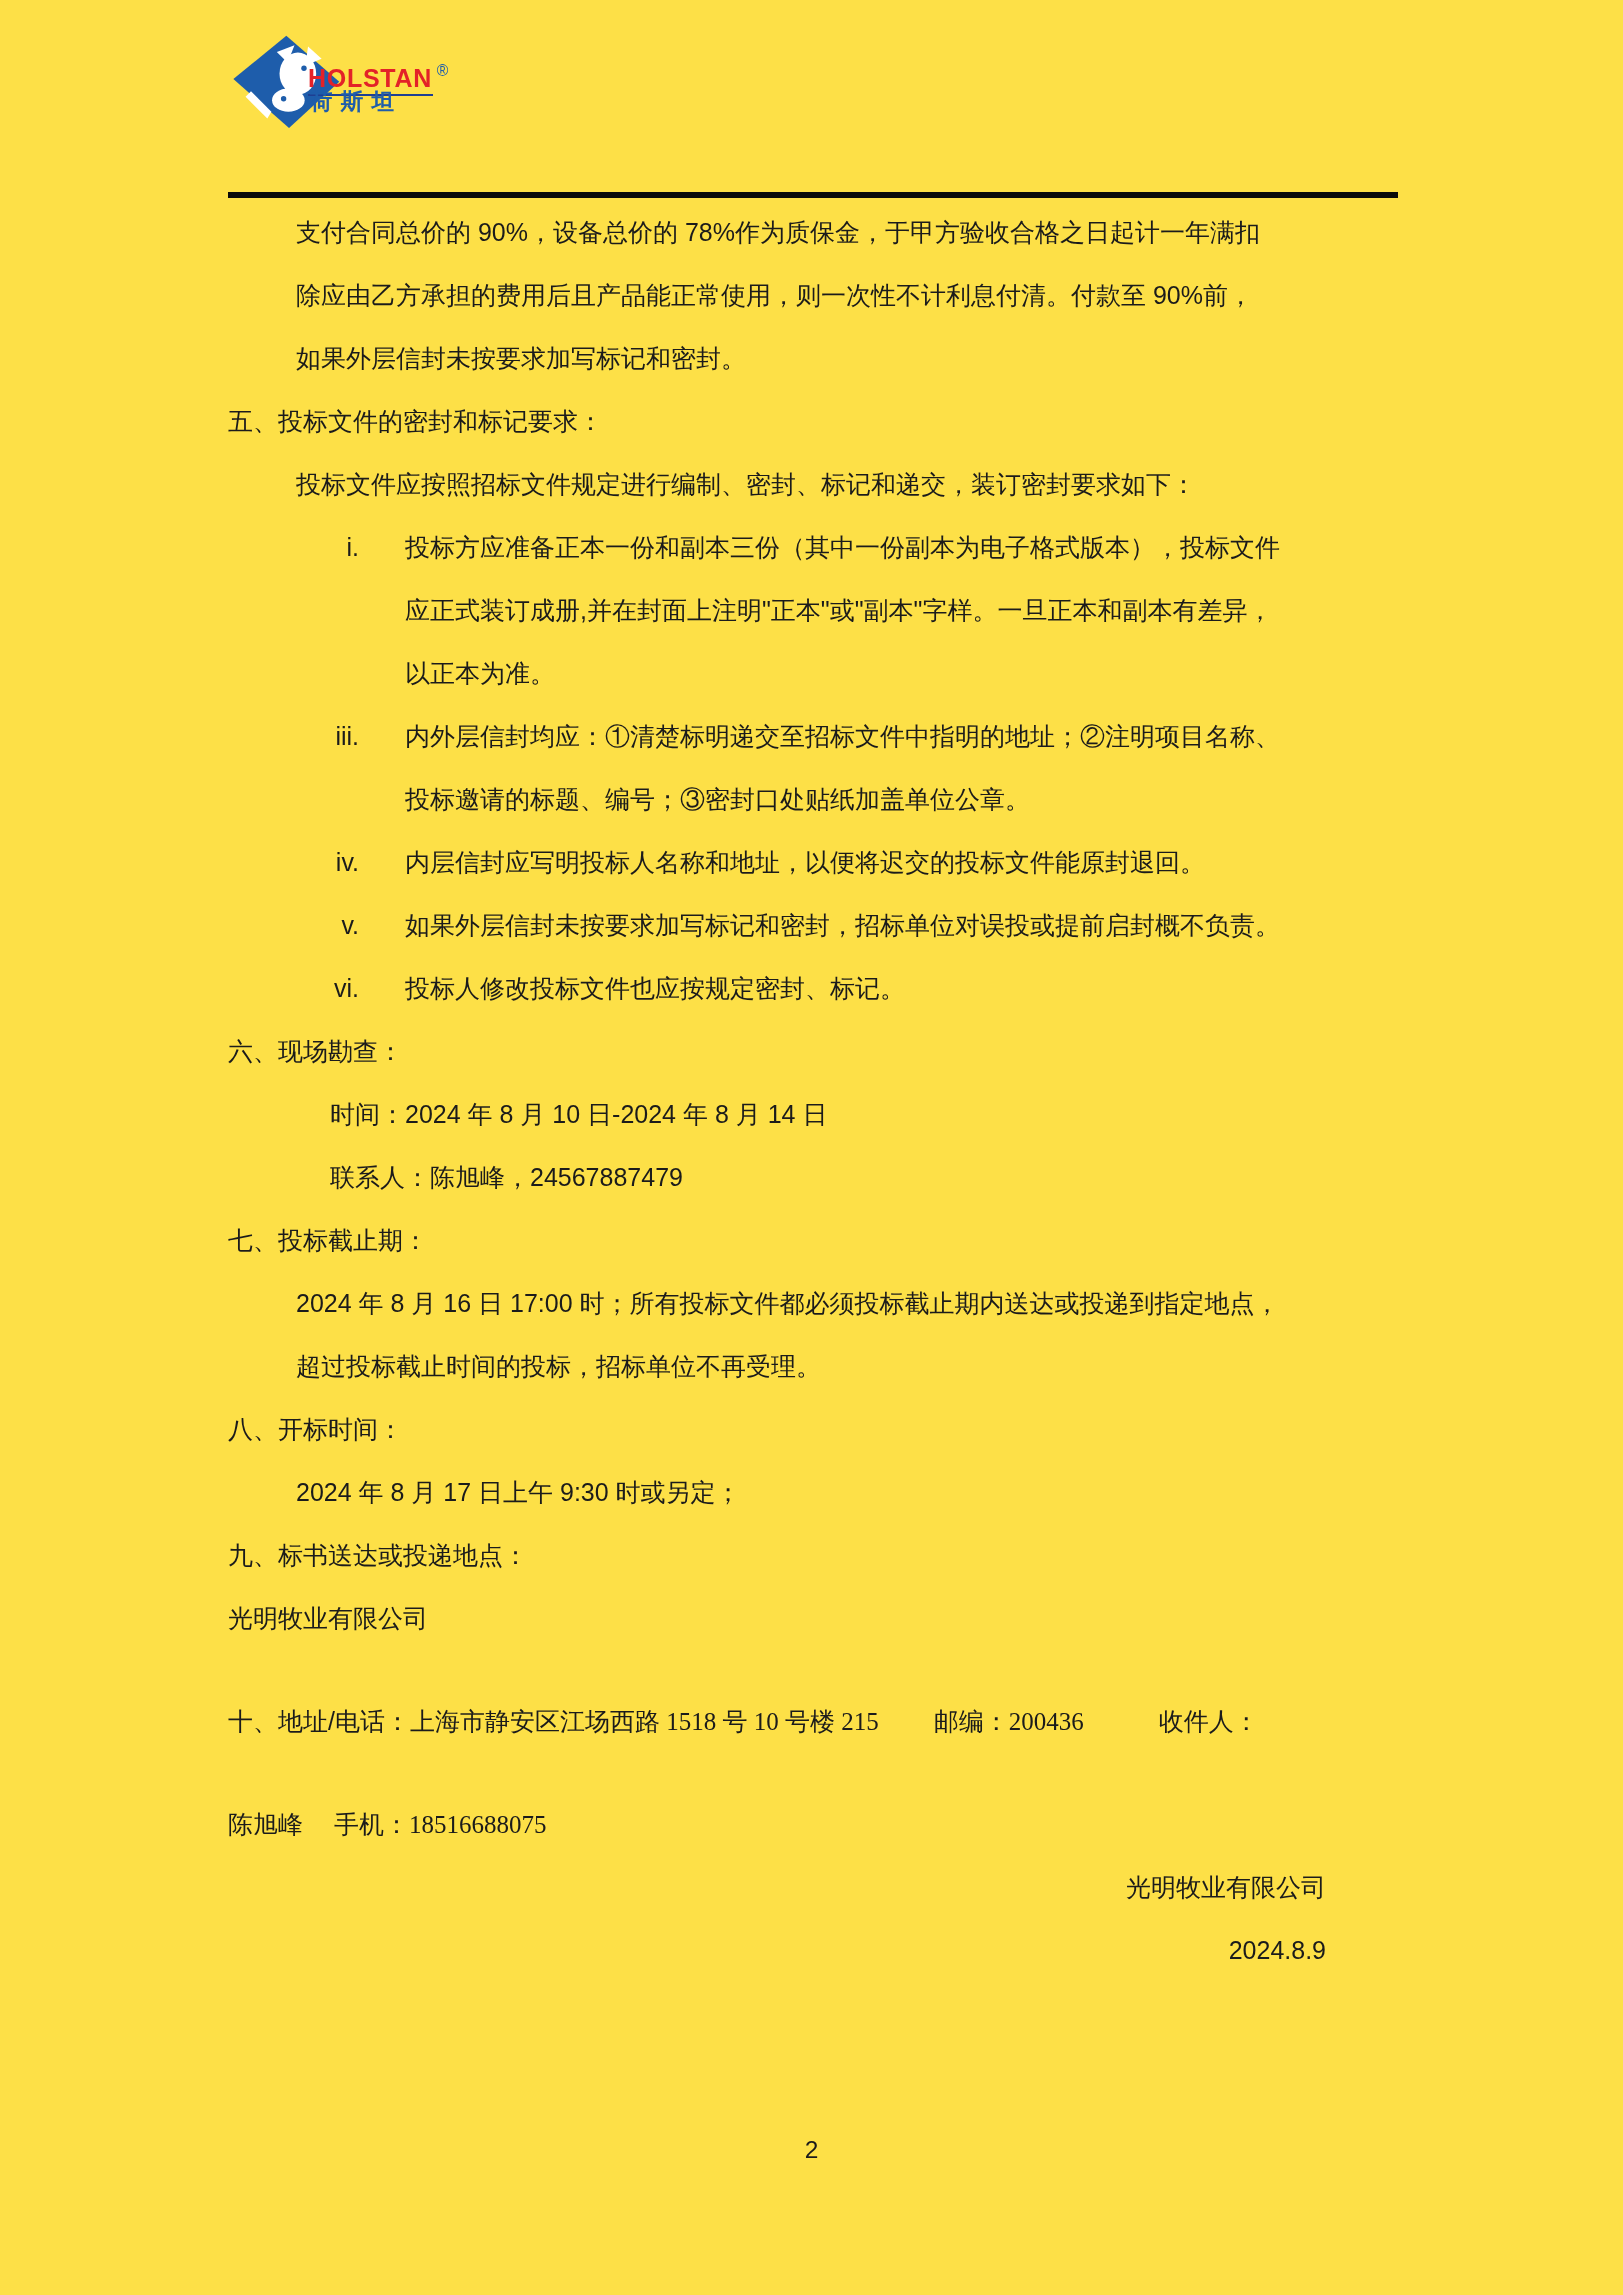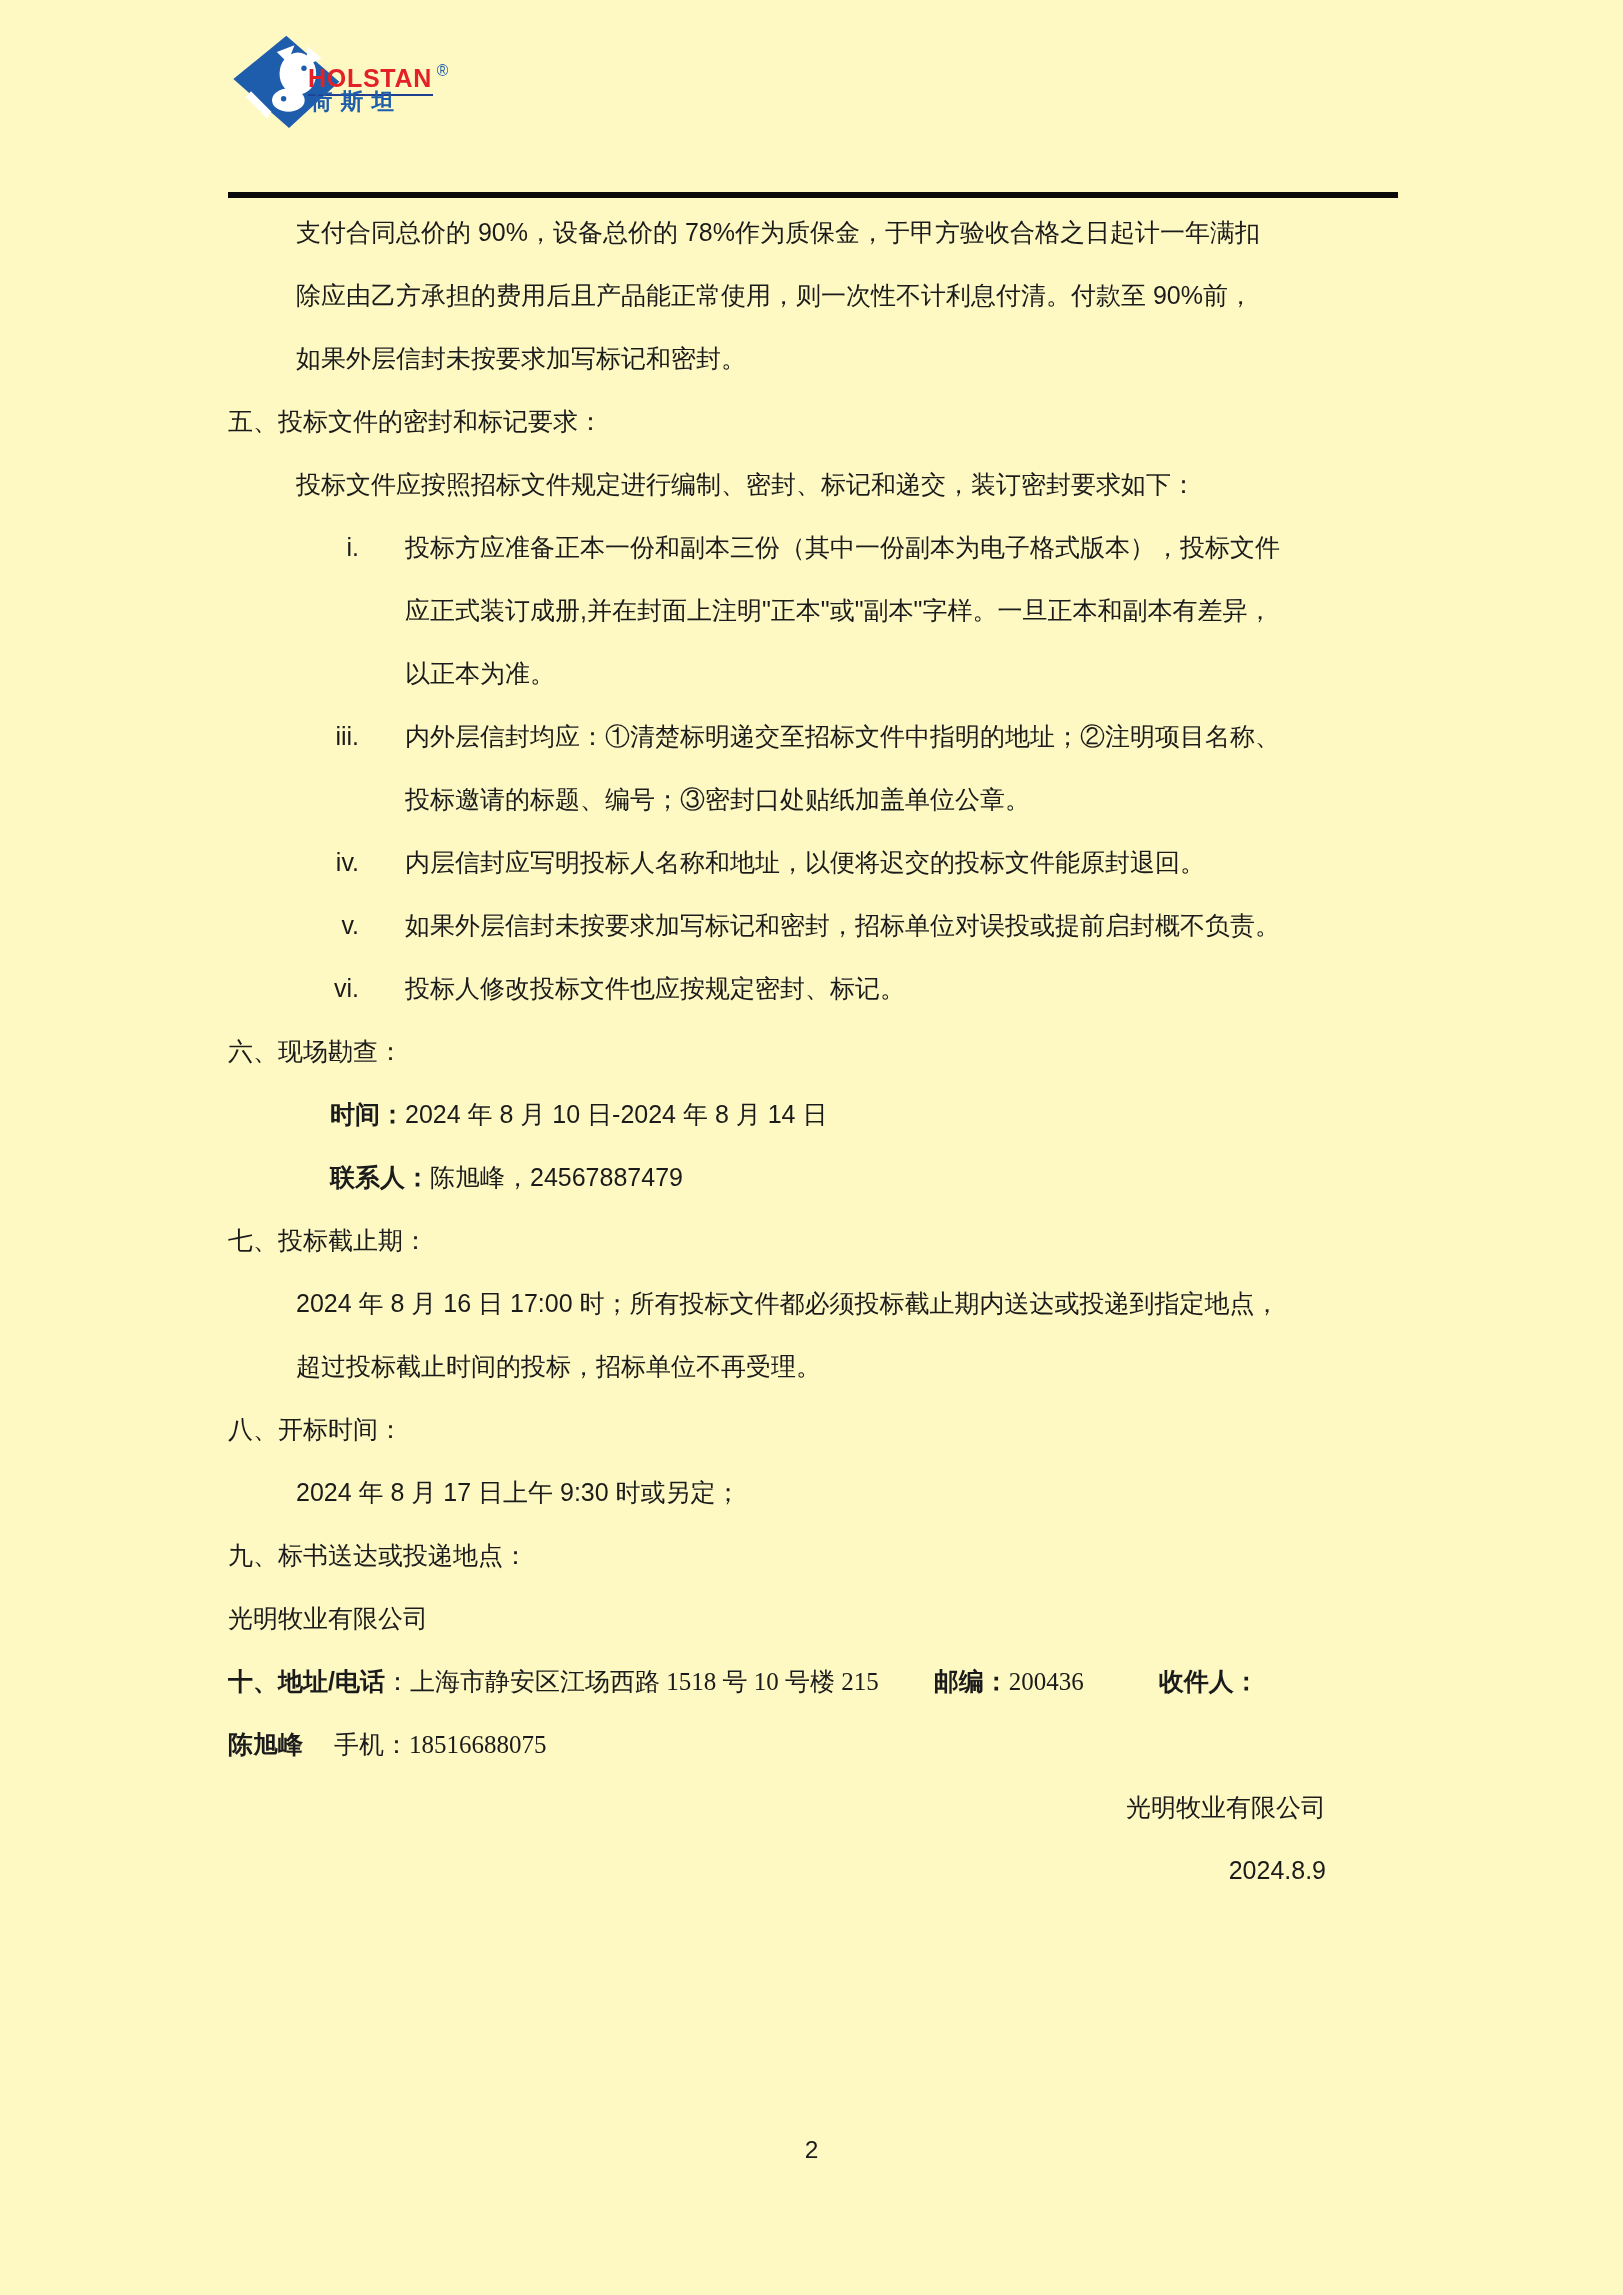--- a/index.html
+++ b/index.html
@@ -1,20 +1,20 @@
 <!DOCTYPE html>
 <html style="font-size:11px"><head>
 <meta charset="utf-8">
 <style>
   html,body { margin:0; padding:0; background:#e9e9e9; }
   .page {
     position:relative;
     width:1623px; height:2295px;
     margin:0 auto;
-    background:#fef9c3;
+    background:#fde047;
     color:#1b1b1b;
     font-family:"Liberation Sans", sans-serif;
     overflow:hidden;
   }
   .content { position:absolute; left:228px; top:0; width:1170px; }
 
   
   .logo { position:relative; margin-top:34px; margin-left:4.1px; width:225px; height:95px; }
   .brand-row { position:absolute; left:76px; top:30px; white-space:nowrap; }
   .brand {
@@ -29,21 +29,21 @@
 
   
   .body { margin-top:3.4px; font-size:25px; line-height:63px; }
   .line { white-space:nowrap; }
   .indent1 { margin-left:68px; }
   .indent2 { margin-left:102px; }
   .heading { margin-left:0; }
   .li { display:flex; margin-left:101px; }
   .li-num { width:30px; text-align:right; flex:none; }
   .li-lines { margin-left:46px; }
-  .b { font-weight:bold; }
+  .b { font-weight:normal;margin-top:40px; }
   .serif { font-family:"Liberation Serif", serif; }
   .row { display:flex; align-items:baseline; white-space:nowrap; }
   .g80 { margin-left:55px; }
   .g110 { margin-left:75px; }
   .g45 { margin-left:31px; }
   .right { text-align:right; padding-right:72px; }
 
   
   .pageno {
     position:absolute; left:0; right:0; bottom:131px;

